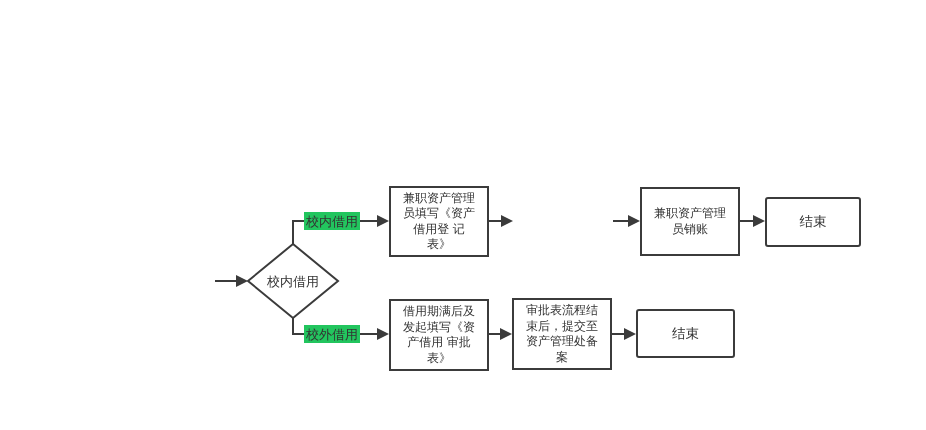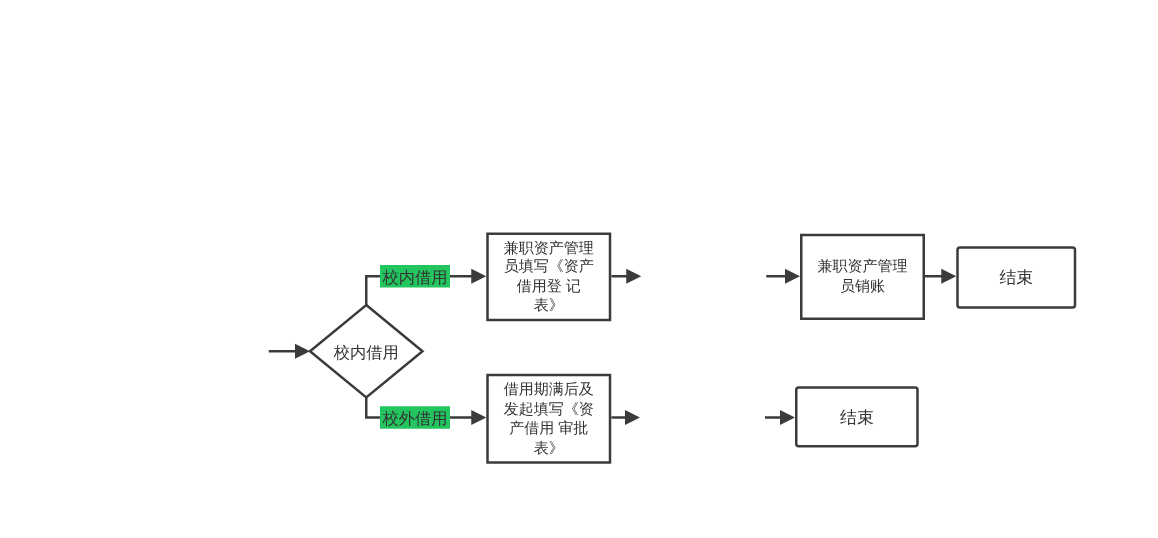--- a/index.html
+++ b/index.html
@@ -84,16 +84,20 @@
 表》</div>
   <div class="node" style="left:640px;top:187px;width:100px;height:69px;">兼职资产管理
 员销账</div>
 
   <div class="node rounded" style="left:765px;top:197px;width:96px;height:50px;">结束</div>
 
   <div class="node" style="left:389px;top:299px;width:100px;height:72px;">借用期满后及
 发起填写《资
 产借用 审批
 表》</div>
+  <div class="node" style="left:512px;top:298px;width:100px;height:72px;">审批表流程结
+束后，提交至
+资产管理处备
+案</div>
 
   <div class="node rounded" style="left:636px;top:309px;width:99px;height:49px;">结束</div>
 
 </div>
 
 </body></html>

